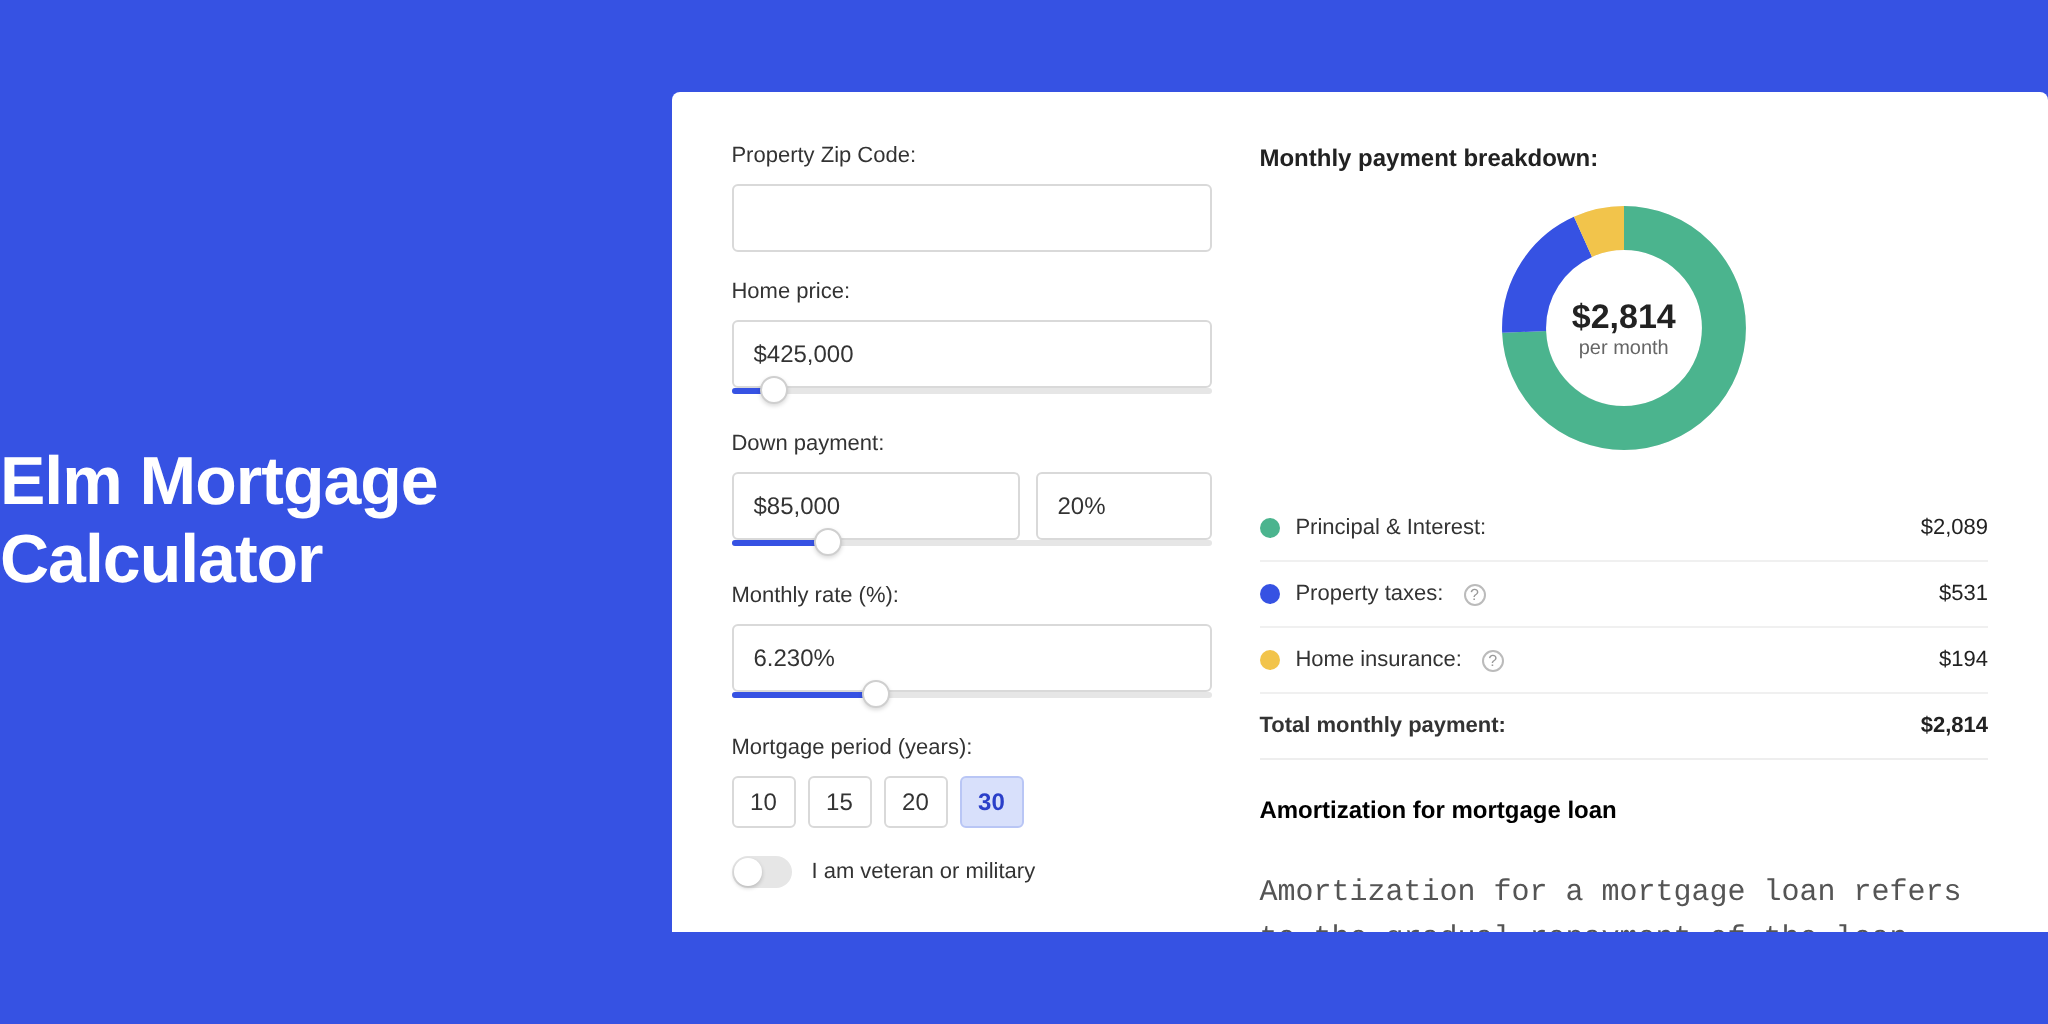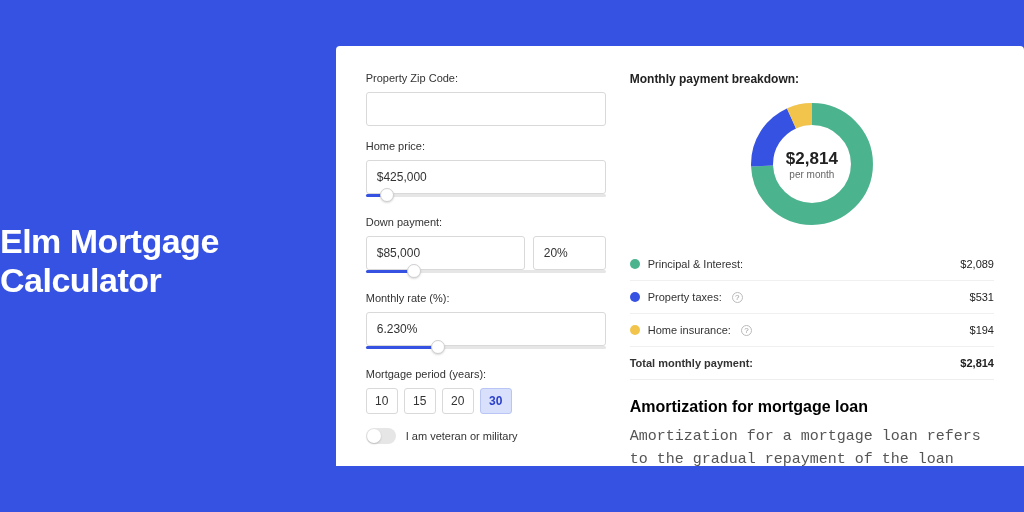--- a/index.html
+++ b/index.html
@@ -69,21 +69,21 @@
     height: 3px; background: #3652e3; border-radius: 2px;
   }
   .slider-thumb {
     position: absolute; top: -4px;
     width: 14px; height: 14px; background: #fff;
     border: 1px solid #cfcfcf; border-radius: 50%;
     box-shadow: 0 1px 2px rgba(0,0,0,0.15);
   }
   .dp-row { display: flex; gap: 8px; }
   .dp-row .input:first-child { flex: 1; }
-  .dp-row .input:last-child { width: 73px; }
+  .dp-row .input:last-child { width: 88px; }
   .period-row { display: flex; gap: 6px; }
   .period-btn {
     width: 32px; height: 26px;
     border: 1px solid #d9d9d9; background: #fff;
     font-size: 12px; color: #333; border-radius: 3px;
     cursor: pointer;
     display: flex; align-items: center; justify-content: center;
   }
   .period-btn.active { background: #d8e0fb; border-color: #b9c6f5; color: #2a3fc9; font-weight: 700; }
   .toggle-row { display: flex; align-items: center; gap: 10px; margin-top: 14px; }
@@ -120,21 +120,21 @@
   .dot { width: 10px; height: 10px; border-radius: 50%; flex-shrink: 0; }
   .info-icon {
     width: 11px; height: 11px; border: 1px solid #bbb; border-radius: 50%;
     display: inline-flex; align-items: center; justify-content: center;
     font-size: 8px; color: #999; margin-left: 2px;
   }
   .legend-val { font-size: 11px; color: #222; }
   .legend-row.total .legend-label, .legend-row.total .legend-val { font-weight: 700; }
 
   .amort { margin-top: 18px; }
-  .amort-title { font-size: 16px; font-weight: 700; margin-bottom: 10px; }
+  .amort-title { font-size: 12px; font-weight: 700; margin-bottom: 24px; }
   .amort-text { font-size: 15px; color: #555; line-height: 1.5; font-family: Liberation Mono, monospace; }
 </style>
 </head>
 <body>
 
 <div class="outer">
   <div class="title">Elm Mortgage Calculator</div>
   <div class="card">
 
     <div class="left">

